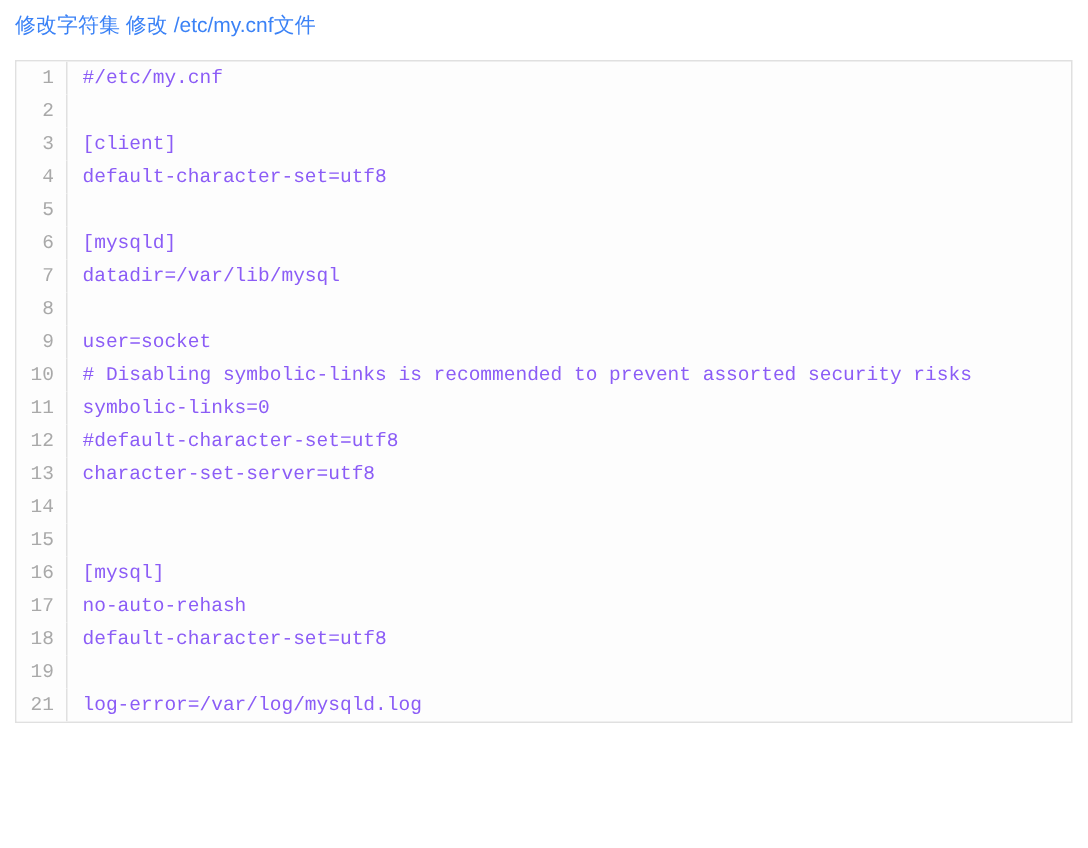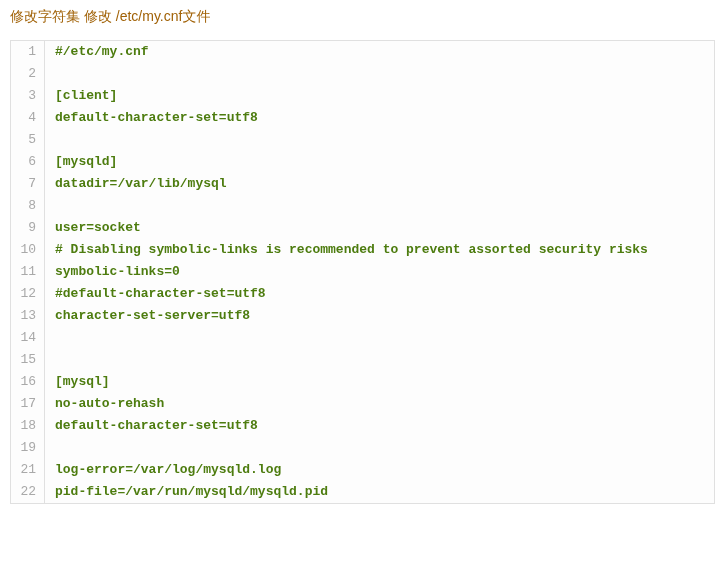--- a/index.html
+++ b/index.html
@@ -4,21 +4,21 @@
 <style>
   * { box-sizing: border-box; margin: 0; padding: 0; }
   body {
     font-family: -apple-system, BlinkMacSystemFont, "Segoe UI", "PingFang SC", "Microsoft YaHei", sans-serif;
     background: #ffffff;
     width: 725px;
     height: 565px;
     padding: 0;
   }
   .heading {
-    color: #a16207;
+    color: #3b82f6;
     font-size: 14px;
     padding: 8px 10px 14px 10px;
   }
   .code-block {
     margin: 0 10px 0 10px;
     border: 1px solid #e0e0e0;
     background: #fdfdfd;
     font-family: Consolas, "Courier New", monospace;
     font-size: 13px;
     line-height: 22px;
@@ -33,23 +33,22 @@
     flex: 0 0 34px;
     text-align: right;
     padding-right: 8px;
     color: #a9a9a9;
     border-right: 1px solid #e0e0e0;
     user-select: none;
     background: #fdfdfd;
   }
   .code-cell {
     padding-left: 10px;
-    color: #4d7c0f;
+    color: #8b5cf6;
     white-space: pre;
-    font-weight: bold;
   }
 </style>
 </head>
 <body>
 
 <div class="heading">修改字符集 修改 /etc/my.cnf文件</div>
 
 <div class="code-block" id="code-block">
     <div class="code-row">
       <div class="gutter">1</div>
@@ -122,17 +121,13 @@
       <div class="code-cell">default-character-set=utf8</div>
     </div>
     <div class="code-row">
       <div class="gutter">19</div>
       <div class="code-cell"></div>
     </div>
     <div class="code-row">
       <div class="gutter">21</div>
       <div class="code-cell">log-error=/var/log/mysqld.log</div>
     </div>
-    <div class="code-row">
-      <div class="gutter">22</div>
-      <div class="code-cell">pid-file=/var/run/mysqld/mysqld.pid</div>
-    </div>
   </div>
 
 </body></html>

